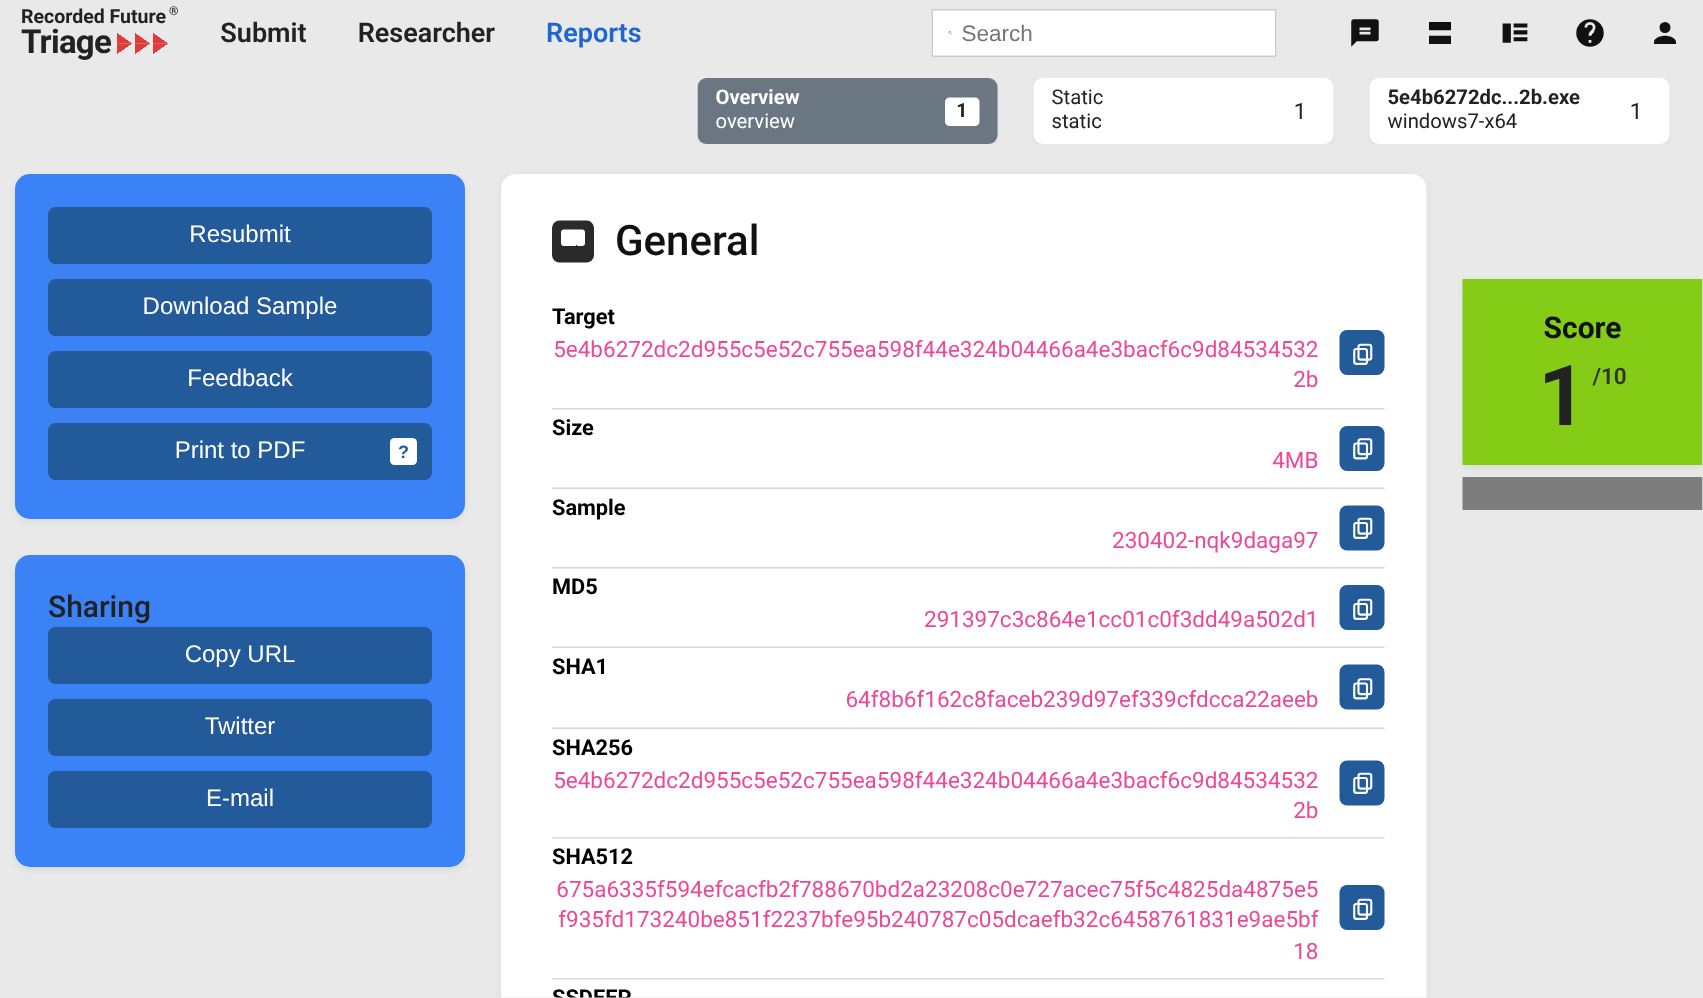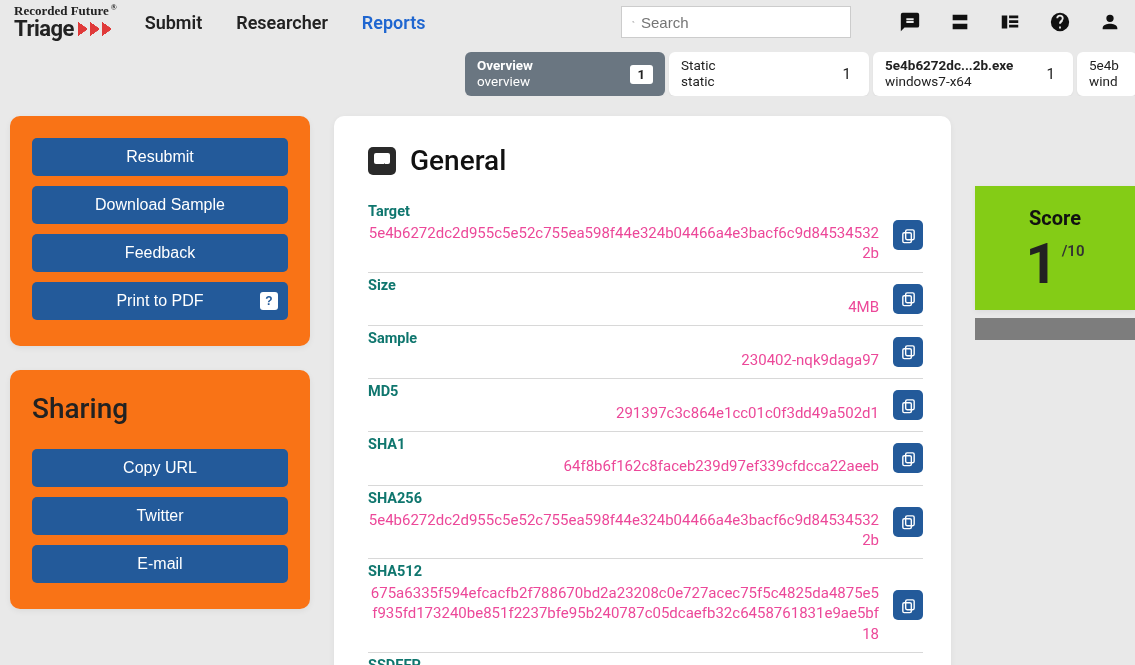--- a/index.html
+++ b/index.html
@@ -19,21 +19,21 @@
     height: 40px;
     gap: 28px;
   }
   .brand {
     display: flex;
     flex-direction: column;
     line-height: 1;
     font-weight: 700;
     font-size: 14px;
   }
-  .brand-top { font-size: 13px; font-weight: 700; position: relative; font-family: Liberation Serif, serif; }
+  .brand-top { font-size: 13px; font-weight: 700; position: relative; }
   .brand-top::after {
     content: "®";
     font-size: 8px;
     vertical-align: super;
     margin-left: 2px;
   }
   .brand-bot { display:flex; align-items:center; }
   .brand-name { font-size: 22px; font-weight: 700; letter-spacing: -0.5px; }
   .chevrons { display:inline-flex; margin-left:4px; }
   .chev {
@@ -52,21 +52,21 @@
     display:flex; align-items:center; background:#fff; border:1px solid #ccc;
     border-radius:0; padding:4px 10px; width:230px; height:32px;
   }
   .search-box svg { fill:#666; width:20px; height:20px; margin-right:6px; }
   .search-box input { border:none; outline:none; font-size:15px; flex:1; background:transparent; }
   .top-icons { display:flex; gap:28px; align-items:center; margin-left:20px; }
   .top-icons .ticon { width:22px; height:22px; fill:#111; cursor:pointer; }
 
   
   .tabs {
-    display:flex; gap:4px; margin-top:12px; margin-left:465px; padding-right:0;
+    display:flex; gap:24px; margin-top:12px; margin-left:465px; padding-right:0;
     overflow: hidden;
   }
   .tab {
     background:#fff; border-radius:6px; padding:8px 12px; min-width:200px; height:44px;
     display:flex; align-items:center; justify-content:space-between; cursor:pointer;
     box-shadow: 0 1px 2px rgba(0,0,0,0.05);
   }
   .tab.active { background:#6a7681; color:#fff; }
   .tab .tab-text { display:flex; flex-direction:column; line-height:1.15; font-size:13.5px; }
   .tab .tab-text .line1 { font-weight:700; }
@@ -76,35 +76,35 @@
   }
   .tab.active .badge { background:#fff; color:#222; }
   .tab:not(.active) .badge-plain { font-size:15px; color:#222; font-weight:400; padding:0 6px; }
 
   
   .content { display:flex; gap:24px; padding:20px 0 0 10px; }
 
   
   .side { width:300px; display:flex; flex-direction:column; gap:24px; }
   .card {
-    background:#f97316; border-radius:10px; padding:22px 22px 26px 22px;
+    background:#3b82f6; border-radius:10px; padding:22px 22px 26px 22px;
     box-shadow: 0 2px 6px rgba(0,0,0,0.06);
   }
   .btn {
     display:block; width:100%; background:#235a9a; color:#fff; border:none;
     border-radius:5px; padding:10px 0; font-size:16px; font-weight:500;
     margin-bottom:10px; cursor:pointer; position:relative; text-align:center;
   }
   .btn:last-child { margin-bottom:0; }
   .btn .help {
     position:absolute; right:10px; top:50%; transform:translateY(-50%);
     width:18px; height:18px; background:#fff; color:#235a9a; border-radius:3px;
     font-size:12px; font-weight:700; line-height:18px; text-align:center;
   }
-  .card h2 { font-size:28px; font-weight:500; color:#222; margin-bottom:24px; }
+  .card h2 { font-size:20px; font-weight:500; color:#222; margin-bottom:2px; }
 
   
   .main {
     background:#fff; border-radius:10px; flex:1; min-width:610px; max-width:630px;
     padding:28px 28px 10px 34px;
     box-shadow: 0 2px 6px rgba(0,0,0,0.06);
     height:570px; overflow:hidden;
   }
   .section-head { display:flex; align-items:center; gap:14px; margin-bottom:22px; }
   .section-head .secicon {
@@ -114,21 +114,21 @@
     content:""; position:absolute; left:6px; top:6px; width:16px; height:11px; background:#fff; border-radius:2px;
   }
   .section-head .secicon::after {
     content:""; position:absolute; right:4px; bottom:4px; width:0; height:0;
     border-left:8px solid #2a2a2a; border-top:8px solid transparent;
   }
   .section-head h1 { font-size:28px; font-weight:500; color:#111; }
 
   .field { border-bottom:1px solid #d8d8d8; padding:4px 0 8px 0; position:relative; }
   .field:first-of-type { }
-  .field-label { font-size:14.5px; font-weight:700; color:#0f766e; margin-bottom:3px; }
+  .field-label { font-size:14.5px; font-weight:700; color:#000000; margin-bottom:3px; }
   .field-value { font-size:15px; color:#ec4899; word-break:break-all; padding-right:44px; line-height:1.35;text-align:right; }
   .copy-btn {
     position:absolute; right:0; top:50%; transform:translateY(-50%);
     width:30px; height:30px; background:#235a9a; border-radius:5px; border:none; cursor:pointer;
     display:flex; align-items:center; justify-content:center;
   }
   .copy-btn svg { width:17px; height:17px; fill:none; stroke:#fff; stroke-width:2; }
 
   
   .scorecol { display:flex; flex-direction:column; align-items:stretch; gap:8px; margin-left:0; }

